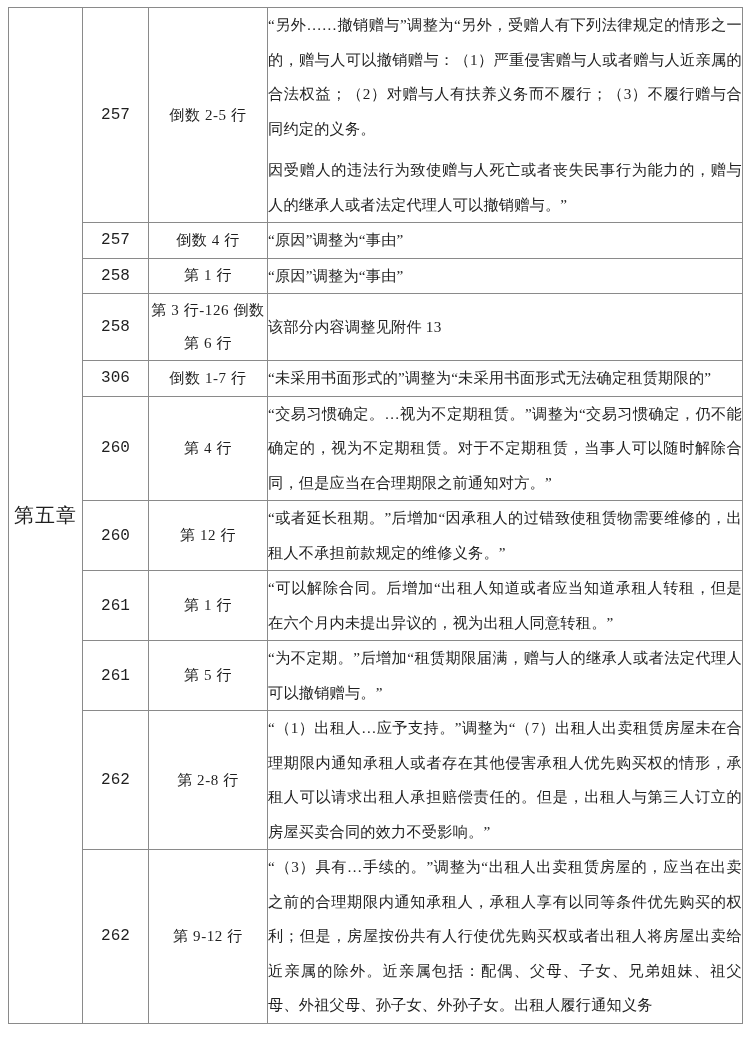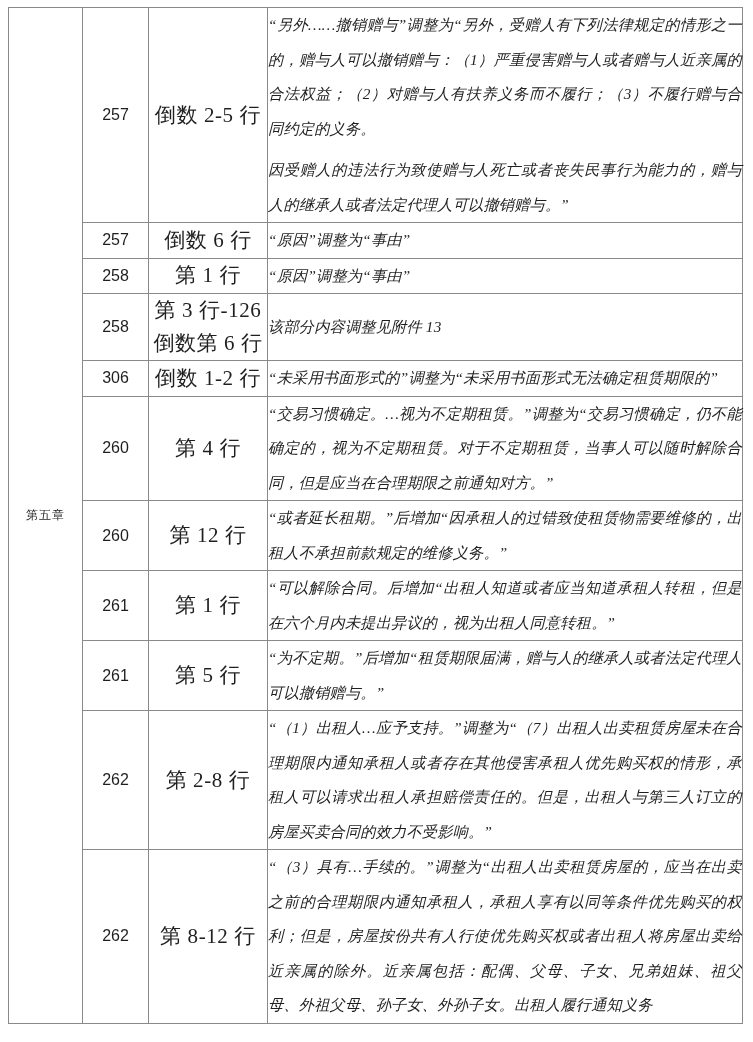--- a/index.html
+++ b/index.html
@@ -40,55 +40,54 @@
   }
 
   
   col.c-chapter { width: 74px; }
   col.c-page    { width: 66px; }
   col.c-line    { width: 119px; }
   col.c-content { width: 475px; }
 
   .chapter-cell {
     text-align: center;
-    font-size: 12px;
+    font-size: 20px;
     letter-spacing: 1px;
     color: #1f1f1f;
   }
 
   .page-cell {
     text-align: center;
     font-size: 16px;
-    font-family: Liberation Sans, sans-serif;
+    font-family: Liberation Mono, monospace;
     color: #1f1f1f;
   }
 
   .line-cell {
     text-align: center;
-    font-size: 21px;
+    font-size: 15px;
     line-height: 33px;
     letter-spacing: 0.6px;
     color: #1f1f1f;
     padding: 4px 4px;
   }
 
   .content-cell {
     text-align: justify;
     text-align-last: left;
     font-size: 15.2px;
     line-height: 34.5px;
     letter-spacing: 0.2px;
     color: #1f1f1f;
     padding: 6px 10px 6px 12px;
   }
 
   .content-cell p {
     margin: 0;
     text-indent: 0;
-    font-style: italic;
   }
   .content-cell p + p {
     margin-top: 7px;
   }
 
   
   .clipped {
     overflow: hidden;
     margin-top: 32px;
   }
@@ -111,21 +110,21 @@
         <td class="page-cell">257</td>
         <td class="line-cell">倒数 2-5 行</td>
         <td class="content-cell">
           <p>“另外……撤销赠与”调整为“另外，受赠人有下列法律规定的情形之一的，赠与人可以撤销赠与：（1）严重侵害赠与人或者赠与人近亲属的合法权益；（2）对赠与人有扶养义务而不履行；（3）不履行赠与合同约定的义务。</p>
           <p>因受赠人的违法行为致使赠与人死亡或者丧失民事行为能力的，赠与人的继承人或者法定代理人可以撤销赠与。”</p>
         </td>
       </tr>
 
       <tr>
         <td class="page-cell">257</td>
-        <td class="line-cell">倒数 6 行</td>
+        <td class="line-cell">倒数 4 行</td>
         <td class="content-cell">
           <p>“原因”调整为“事由”</p>
         </td>
       </tr>
 
       <tr>
         <td class="page-cell">258</td>
         <td class="line-cell">第 1 行</td>
         <td class="content-cell">
           <p>“原因”调整为“事由”</p>
@@ -135,21 +134,21 @@
       <tr>
         <td class="page-cell">258</td>
         <td class="line-cell">第 3 行-126 倒数第 6 行</td>
         <td class="content-cell">
           <p>该部分内容调整见附件 13</p>
         </td>
       </tr>
 
       <tr>
         <td class="page-cell">306</td>
-        <td class="line-cell">倒数 1-2 行</td>
+        <td class="line-cell">倒数 1-7 行</td>
         <td class="content-cell">
           <p>“未采用书面形式的”调整为“未采用书面形式无法确定租赁期限的”</p>
         </td>
       </tr>
 
       <tr>
         <td class="page-cell">260</td>
         <td class="line-cell">第 4 行</td>
         <td class="content-cell">
           <p>“交易习惯确定。…视为不定期租赁。”调整为“交易习惯确定，仍不能确定的，视为不定期租赁。对于不定期租赁，当事人可以随时解除合同，但是应当在合理期限之前通知对方。”</p>
@@ -183,21 +182,21 @@
       <tr>
         <td class="page-cell">262</td>
         <td class="line-cell">第 2-8 行</td>
         <td class="content-cell">
           <p>“（1）出租人…应予支持。”调整为“（7）出租人出卖租赁房屋未在合理期限内通知承租人或者存在其他侵害承租人优先购买权的情形，承租人可以请求出租人承担赔偿责任的。但是，出租人与第三人订立的房屋买卖合同的效力不受影响。”</p>
         </td>
       </tr>
 
       <tr>
         <td class="page-cell">262</td>
-        <td class="line-cell">第 8-12 行</td>
+        <td class="line-cell">第 9-12 行</td>
         <td class="content-cell clipped">
           <p>“（3）具有…手续的。”调整为“出租人出卖租赁房屋的，应当在出卖之前的合理期限内通知承租人，承租人享有以同等条件优先购买的权利；但是，房屋按份共有人行使优先购买权或者出租人将房屋出卖给近亲属的除外。近亲属包括：配偶、父母、子女、兄弟姐妹、祖父母、外祖父母、孙子女、外孙子女。出租人履行通知义务</p>
         </td>
       </tr>
 
     </tbody>
   </table>
 </div>
 
 </body></html>

